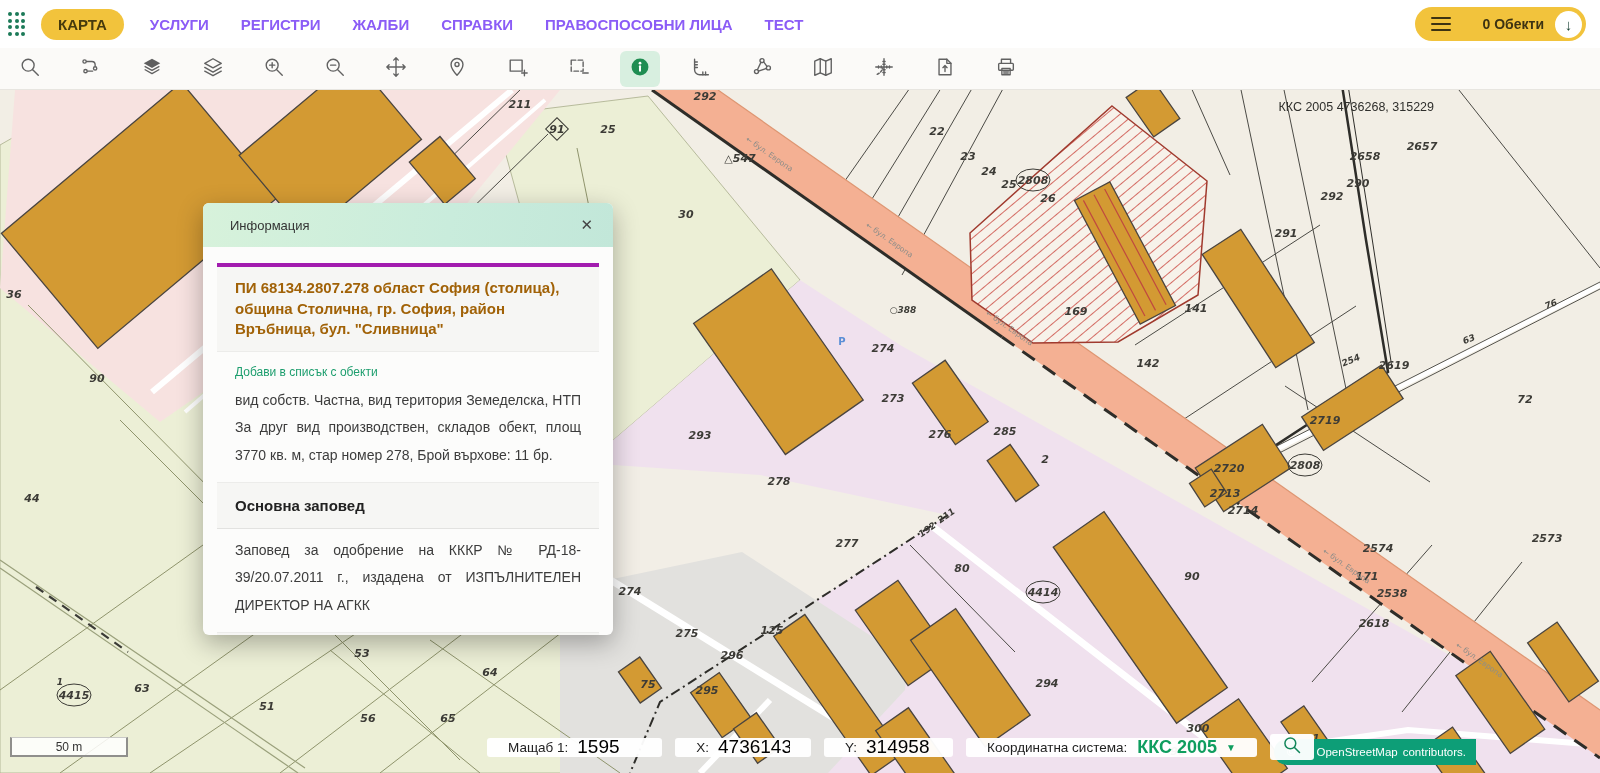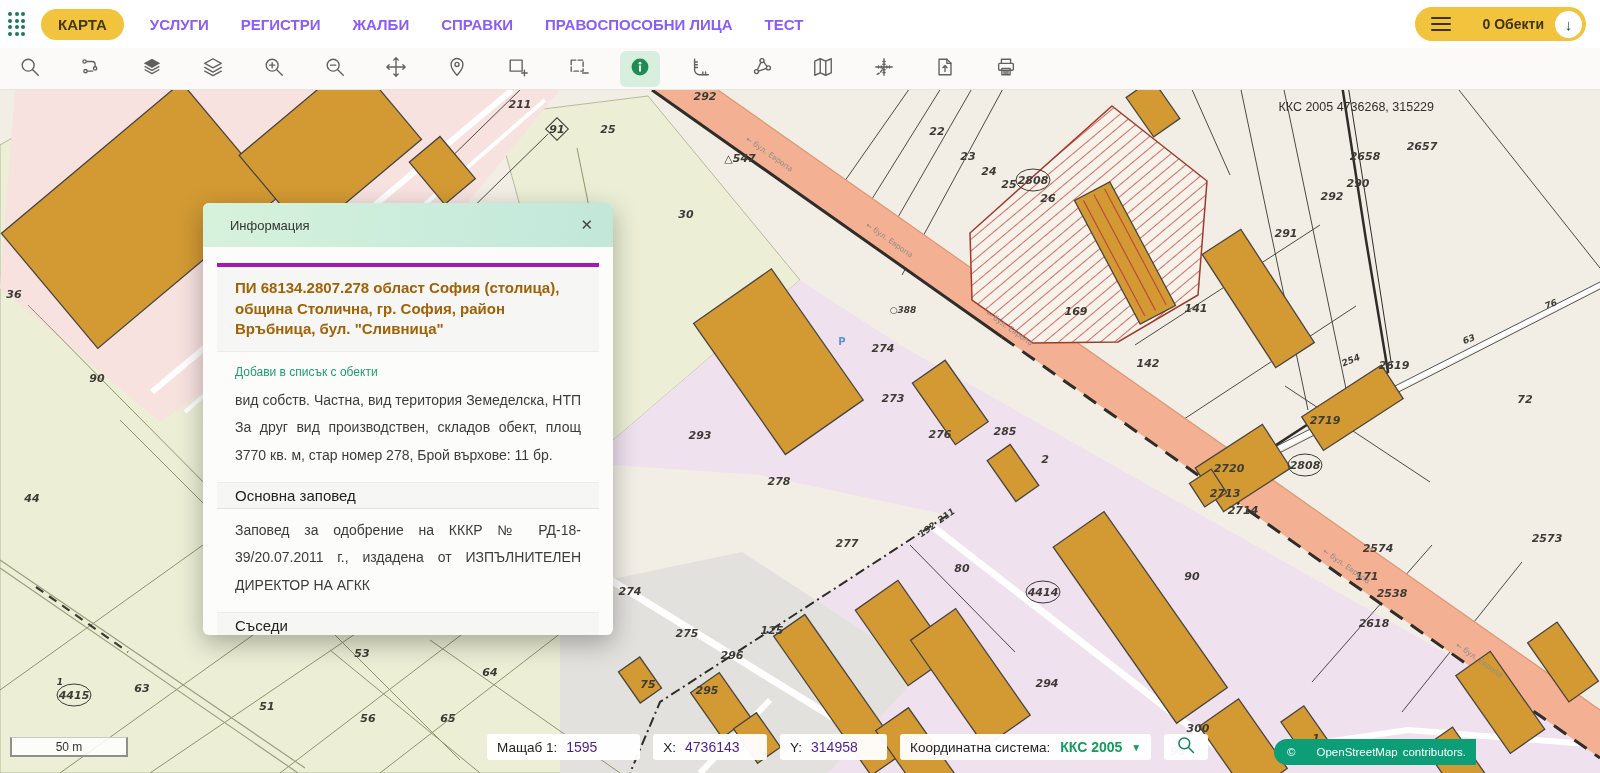--- a/index.html
+++ b/index.html
@@ -45,29 +45,29 @@
   .popup-header{height:44px;background:linear-gradient(100deg,#d7f2db 0%,#c9ecdc 60%,#c2e7d9 100%);
                 display:flex;align-items:center;justify-content:space-between;padding:0 16px 0 27px;cursor:move;}
   .popup-header .ttl{font-size:13px;color:#333;}
   .popup-close{font-size:15px;color:#444;cursor:pointer;padding:4px;}
   .popup-body{padding:16px 14px 0 14px;}
   .popup-heading{background:#f6f6f4;border-top:4px solid #a21caf;border-bottom:1px solid #ececea;
                  padding:11px 18px;font-weight:bold;font-size:15px;line-height:1.38;color:#a16207;}
   .popup-link{display:block;color:#1d9e6e;font-size:12px;margin:13px 18px 0 18px;text-decoration:none;cursor:pointer;}
   .popup-par{margin:8px 18px 0 18px;font-size:14px;color:#3c3c3c;text-align:justify;line-height:1.95;}
   .popup-sec{margin-top:13px;background:#f6f6f4;border-top:1px solid #ececea;border-bottom:1px solid #e2e2e0;
-             padding:4px 18px;font-weight:normal;font-size:15px;color:#222;}
+             padding:14px 18px;font-weight:bold;font-size:15px;color:#222;}
 
   
   .statusbar{position:absolute;left:487px;bottom:13px;display:flex;align-items:center;gap:13px;}
   .sgroup{background:rgba(255,255,255,.96);border-radius:3px;display:flex;align-items:center;
-          padding:3px 10px;height:26px;font-size:13.5px;color:#222;}
-  .sgroup input{border:none;outline:none;background:transparent;font-size:14px;color:#4c1d95;
+          padding:3px 21px;height:19px;font-size:13.5px;color:#222;}
+  .sgroup input{border:none;outline:none;background:transparent;font-size:19px;color:#000000;
                 font-family:inherit;padding:0;margin-left:9px;}
-  .crs-value{color:#0f9d5f;font-weight:bold;font-size:14px;margin-right:9px;}
+  .crs-value{color:#0f9d5f;font-weight:bold;font-size:18px;margin-right:9px;}
   .crs-arrow{color:#0f9d5f;font-size:10px;cursor:pointer;}
   .sb-search{background:rgba(255,255,255,.96);border-radius:3px;width:44px;height:26px;display:flex;
              align-items:center;justify-content:center;cursor:pointer;}
   .scalebar{position:absolute;left:10px;bottom:16px;width:118px;height:20px;background:rgba(255,255,255,.85);
             border:2px solid #8f8f8c;border-top:1px solid #c9c9c6;display:flex;align-items:center;justify-content:center;
             font-size:12px;color:#333;}
   .attribution{position:absolute;right:0;bottom:8px;height:26px;background:#0d9e77;color:#fff;
                border-radius:13px 0 0 13px;display:flex;align-items:center;padding:0 10px 0 13px;font-size:11.5px;gap:5px;}
   .attribution a{color:#fff;text-decoration:none;cursor:pointer;margin-left:16px;}
 </style>

